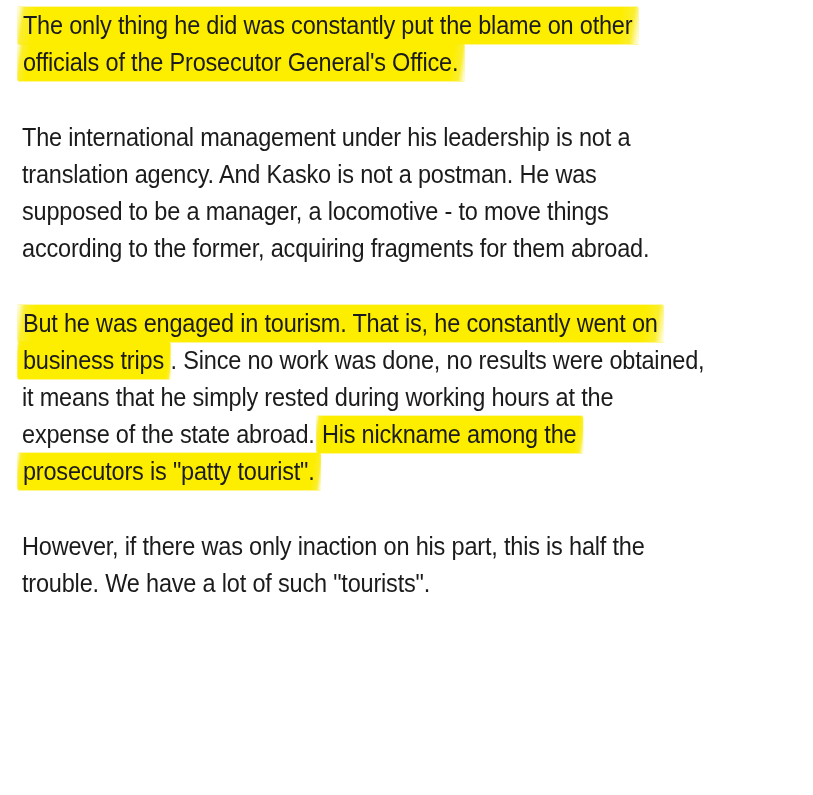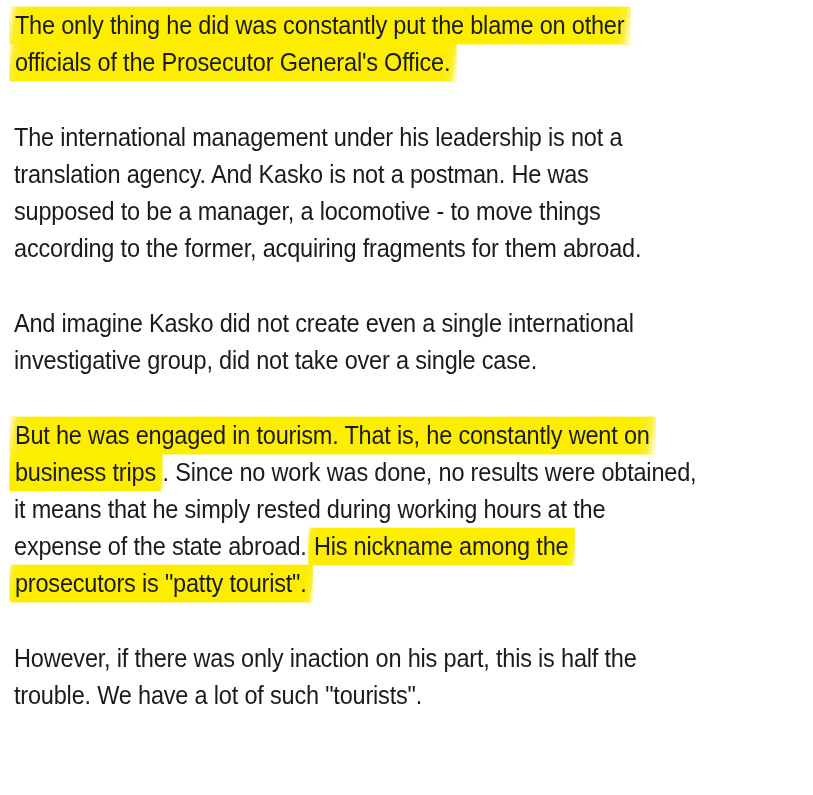--- a/index.html
+++ b/index.html
@@ -12,21 +12,21 @@
     padding: 0;
     background: var(--bg);
     width: 813px;
     height: 795px;
     overflow: hidden;
   }
   .document {
     box-sizing: border-box;
     width: 742px;
     height: 795px;
-    padding: 7px 10px 0 14px;
+    padding: 7px 10px 0 22px;
     font-family: "Liberation Sans", sans-serif;
     font-size: 25px;
     color: var(--text);
     overflow: hidden;
     border-radius: 14px;
   }
   .paragraph {
     margin: 0 0 38px 0;
   }
   .paragraph:last-child {
@@ -68,24 +68,20 @@
       <div class="line"><span class="run hl">The only thing he did was constantly put the blame on other</span></div>
       <div class="line"><span class="run hl">officials of the Prosecutor General's Office.</span></div>
     </div>
     <div class="paragraph">
       <div class="line"><span class="run">The international management under his leadership is not a</span></div>
       <div class="line"><span class="run">translation agency. And Kasko is not a postman. He was</span></div>
       <div class="line"><span class="run">supposed to be a manager, a locomotive - to move things</span></div>
       <div class="line"><span class="run">according to the former, acquiring fragments for them abroad.</span></div>
     </div>
     <div class="paragraph">
-      <div class="line"><span class="run">And imagine Kasko did not create even a single international</span></div>
-      <div class="line"><span class="run">investigative group, did not take over a single case.</span></div>
-    </div>
-    <div class="paragraph">
       <div class="line"><span class="run hl">But he was engaged in tourism. That is, he constantly went on</span></div>
       <div class="line"><span class="run hl">business trips</span><span class="run">. Since no work was done, no results were obtained,</span></div>
       <div class="line"><span class="run">it means that he simply rested during working hours at the</span></div>
       <div class="line"><span class="run">expense of the state abroad. </span><span class="run hl">His nickname among the</span></div>
       <div class="line"><span class="run hl">prosecutors is "patty tourist".</span></div>
     </div>
     <div class="paragraph">
       <div class="line"><span class="run">However, if there was only inaction on his part, this is half the</span></div>
       <div class="line"><span class="run">trouble. We have a lot of such "tourists".</span></div>
     </div>

